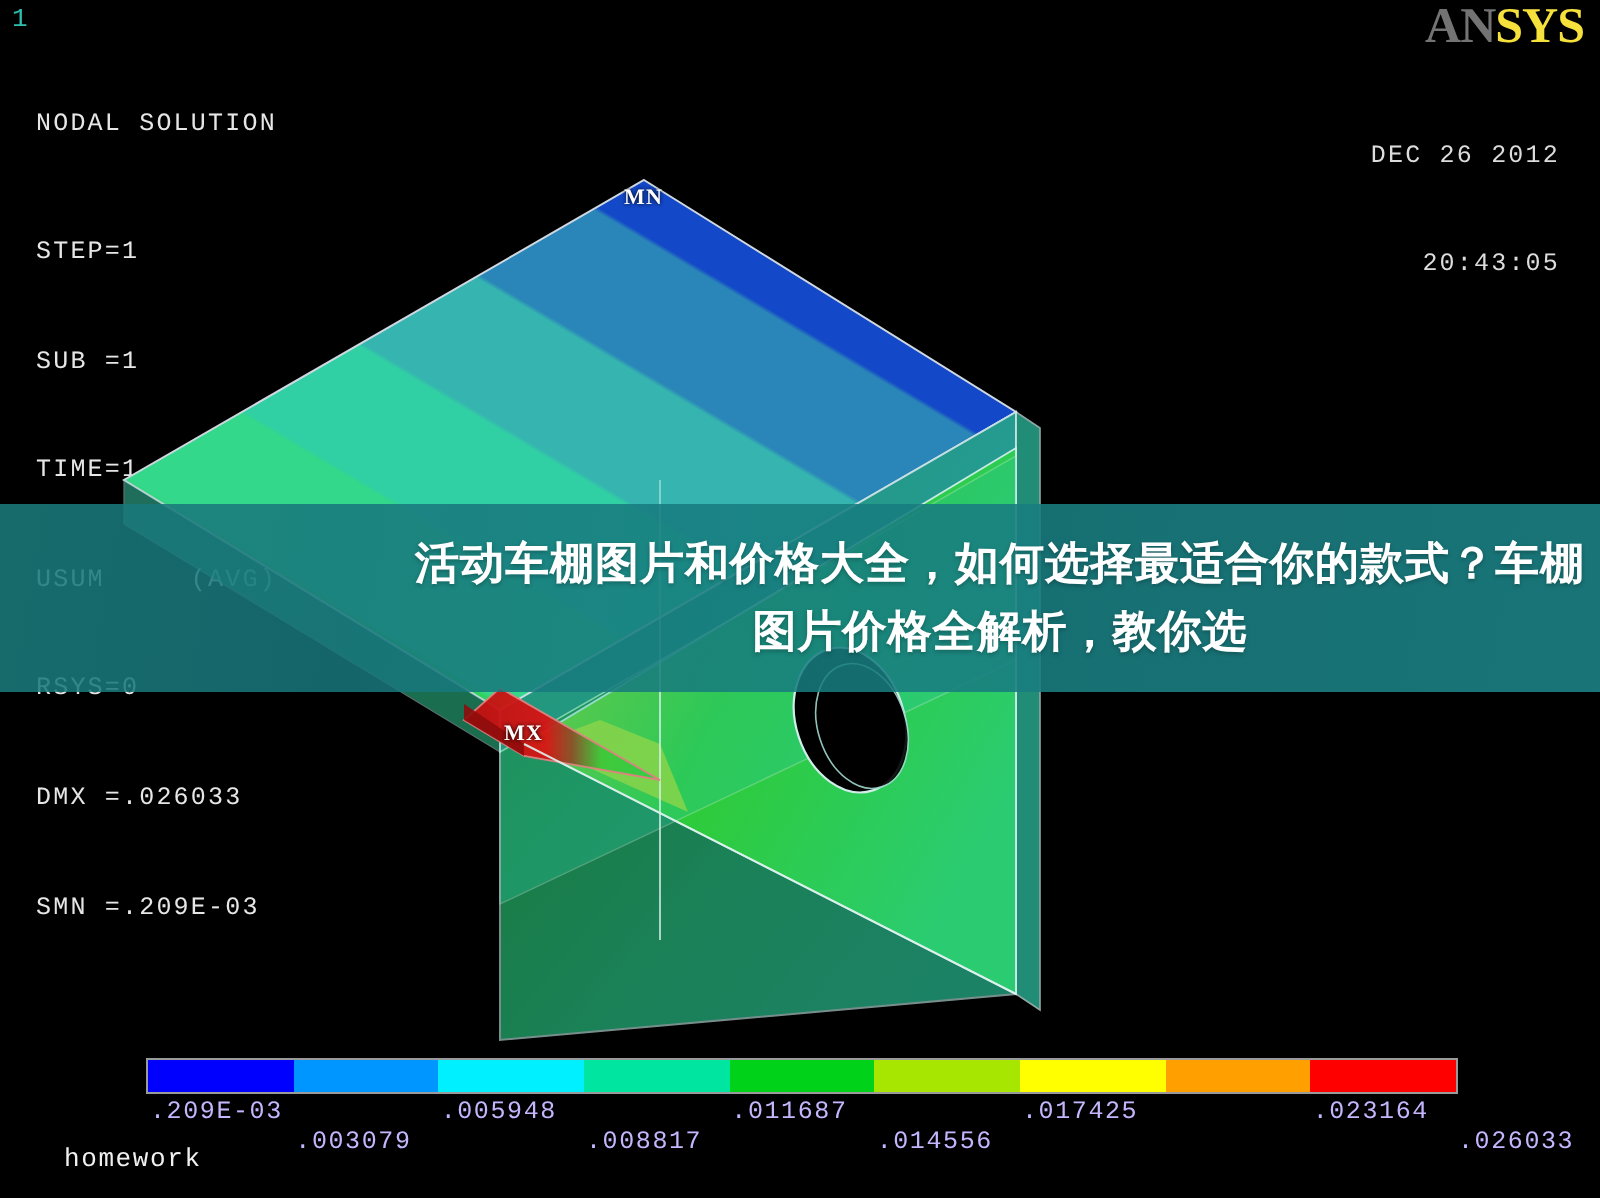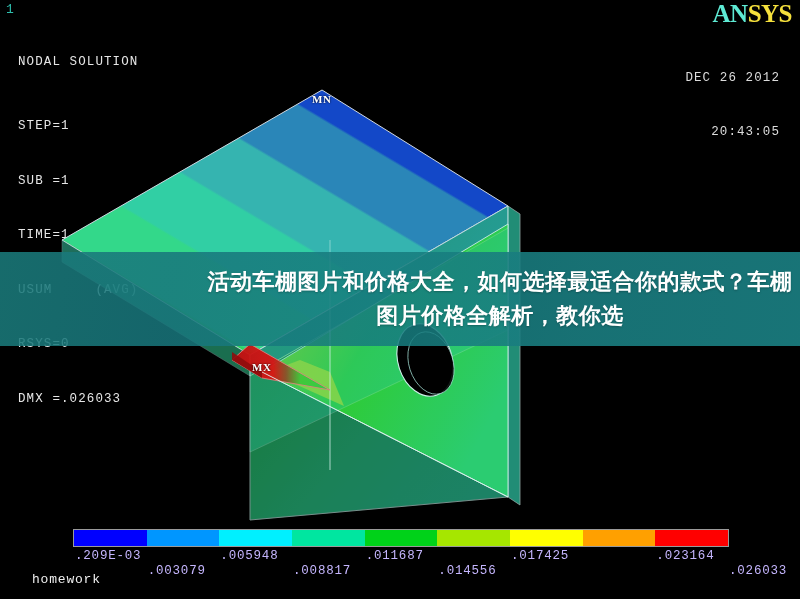--- a/index.html
+++ b/index.html
@@ -44,21 +44,21 @@
   #ansys-logo {
     position: absolute;
     right: 8px;
     top: 1px;
     font-family: "Liberation Serif", "DejaVu Serif", serif;
     font-size: 25px;
     font-weight: bold;
     letter-spacing: -0.5px;
     line-height: 1;
   }
-  #ansys-logo .an { color: #5eead4; text-align: right; }
+  #ansys-logo .an { color: #737373; text-align: right; }
   #ansys-logo .sys { color: #f5e03c; }
 
   
   #datestamp {
     position: absolute;
     right: 20px;
     top: 33px;
     color: #dcdcdc;
     font-size: 12.5px;
     line-height: 18px;
@@ -173,20 +173,21 @@
   <div id="plot-number">1</div>
 
   <div id="header-info">
     <span class="hl-title">NODAL SOLUTION</span>
     <span class="hl">STEP=1</span>
     <span class="hl">SUB =1</span>
     <span class="hl">TIME=1</span>
     <span class="hl">USUM     (AVG)</span>
     <span class="hl">RSYS=0</span>
     <span class="hl">DMX =.026033</span>
+    <span class="hl">SMN =.209E-03</span>
   </div>
 
   <div id="ansys-logo">
     <span class="an">AN</span><span class="sys">SYS</span>
   </div>
 
   <div id="datestamp">
     <div>DEC 26 2012</div>
     <div>20:43:05</div>
   </div>

